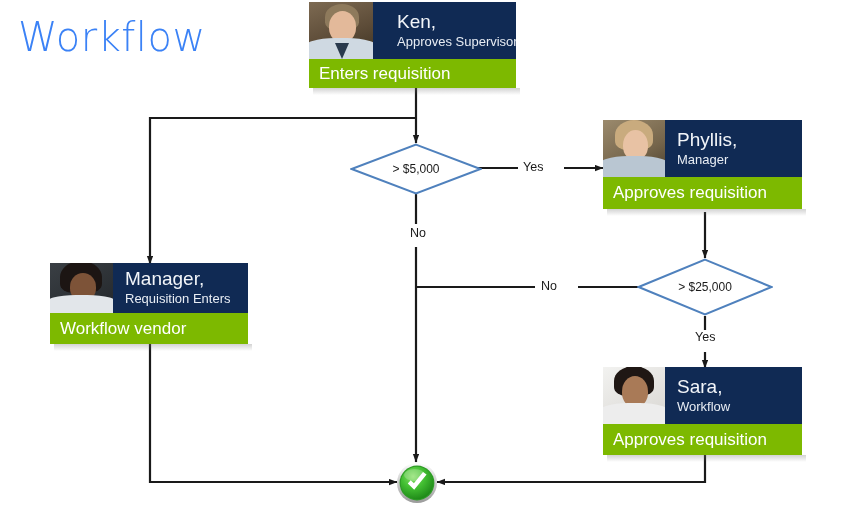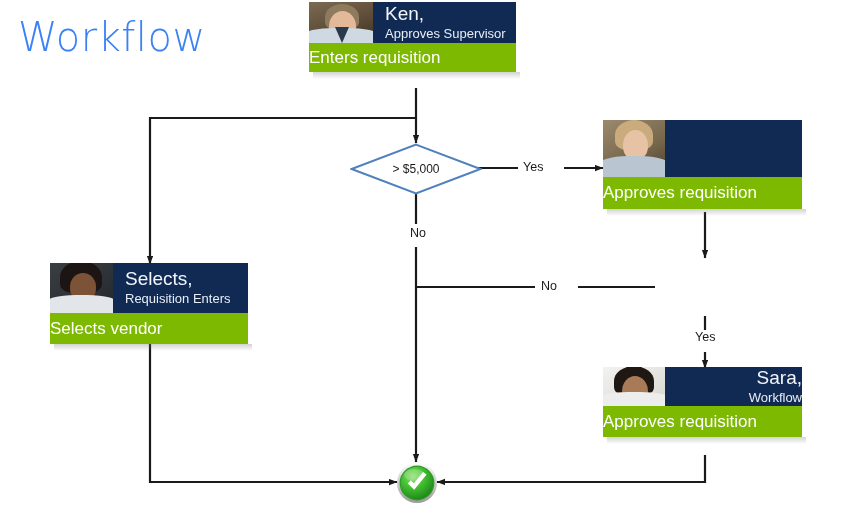--- a/index.html
+++ b/index.html
@@ -97,20 +97,21 @@
     font-weight: 400;
     color: #e8edf4;
     white-space: nowrap;
   }
   .card-action {
     background: #7DB900;
     color: #ffffff;
     font-size: 17px;
     display: flex;
     align-items: center;
+    padding-left: 10px;
     white-space: nowrap;
     position: relative;
   }
   .card-shadow {
     position: absolute;
     left: 4px;
     right: -4px;
     height: 7px;
     background: linear-gradient(to bottom, rgba(120,120,120,0.33), rgba(120,120,120,0));
     pointer-events: none;
@@ -193,21 +194,21 @@
 
     <path d="M705,316 L705,330" stroke="#1a1a1a" stroke-width="2.2" fill="none"></path>
     <path d="M705,352 L705,368" stroke="#1a1a1a" stroke-width="2.2" fill="none" marker-end="url(#arrow)"></path>
 
     <path d="M150,340 L150,482 L397,482" stroke="#1a1a1a" stroke-width="2.2" fill="none" marker-end="url(#arrow)"></path>
 
     <path d="M705,455 L705,482 L437,482" stroke="#1a1a1a" stroke-width="2.2" fill="none" marker-end="url(#arrow)"></path>
   </svg>
 
   <div class="person-card" style="left:309px; top:2px; width:207px;">
-    <div class="card-header" style="height:41px;">
+    <div class="card-header" style="height:57px;gap:12px;">
       <div class="card-photo" style="width:64px;">
         <div class="ph-sky" style="background:linear-gradient(160deg,#7d6a52 0%,#5d4c38 55%,#3d3222 100%);"></div>
         <div class="ph-hair" style="left:16px; top:2px; width:34px; height:26px; background:#8e7a5c;"></div>
         <div class="ph-face" style="left:20px; top:9px; width:27px; height:31px; background:#e3b99a;"></div>
         <div class="ph-body" style="background:#cfd9e2;"></div>
         <div class="ph-collar" style="left:26px; bottom:0; border-left:7px solid transparent; border-right:7px solid transparent; border-top:16px solid #2a3a4d;"></div>
       </div>
       <div class="card-names">
         <div class="card-name">Ken,</div>
         <div class="card-role">Approves Supervisor</div>
@@ -218,44 +219,48 @@
   </div>
 
   <div class="person-card" style="left:603px; top:120px; width:199px;">
     <div class="card-header" style="height:57px;">
       <div class="card-photo" style="width:62px;">
         <div class="ph-sky" style="background:linear-gradient(150deg,#9b8a6d 0%,#75654b 60%,#4a3f2e 100%);"></div>
         <div class="ph-hair" style="left:12px; top:0px; width:38px; height:30px; background:#c9ab7e;"></div>
         <div class="ph-face" style="left:20px; top:10px; width:25px; height:30px; background:#e8c2a4;"></div>
         <div class="ph-body" style="background:#b9c6d2;"></div>
       </div>
+      <div class="card-names">
+        <div class="card-name">Phyllis,</div>
+        <div class="card-role">Manager</div>
+      </div>
     </div>
     <div class="card-action" style="height:32px;">Approves requisition</div>
     <div class="card-shadow"></div>
   </div>
 
   <div class="person-card" style="left:50px; top:263px; width:198px;">
     <div class="card-header" style="height:50px;">
       <div class="card-photo" style="width:63px;">
         <div class="ph-sky" style="background:linear-gradient(150deg,#3a3f44 0%,#23272b 100%);"></div>
         <div class="ph-hair" style="left:10px; top:-2px; width:42px; height:32px; background:#1c1513;"></div>
         <div class="ph-face" style="left:20px; top:10px; width:26px; height:28px; background:#7d5338;"></div>
         <div class="ph-body" style="background:#e2e6ea;"></div>
       </div>
       <div class="card-names">
-        <div class="card-name">Selects,</div>
+        <div class="card-name">Manager,</div>
         <div class="card-role">Requisition Enters</div>
       </div>
     </div>
-    <div class="card-action" style="height:31px;">Selects vendor</div>
+    <div class="card-action" style="height:31px;">Workflow vendor</div>
     <div class="card-shadow"></div>
   </div>
 
   <div class="person-card" style="left:603px; top:367px; width:199px;">
-    <div class="card-header" style="height:39px;text-align:right;">
+    <div class="card-header" style="height:57px;">
       <div class="card-photo" style="width:62px;">
         <div class="ph-sky" style="background:linear-gradient(150deg,#f2f2f0 0%,#d8d6d2 100%);"></div>
         <div class="ph-hair" style="left:11px; top:-1px; width:40px; height:30px; background:#1f1714;"></div>
         <div class="ph-face" style="left:19px; top:9px; width:26px; height:31px; background:#a97a57;"></div>
         <div class="ph-body" style="background:#ededed;"></div>
       </div>
       <div class="card-names">
         <div class="card-name">Sara,</div>
         <div class="card-role">Workflow</div>
       </div>
@@ -264,20 +269,26 @@
     <div class="card-shadow"></div>
   </div>
 
   <div class="diamond-wrap" style="left:350px; top:143px; width:132px; height:52px;">
     <svg width="132" height="52" viewBox="0 0 132 52" xmlns="http://www.w3.org/2000/svg">
       <polygon points="66,1.6 130.4,26 66,50.4 1.6,26" fill="#ffffff" stroke="#4F81BD" stroke-width="2"></polygon>
     </svg>
     <div class="diamond-label">&gt; $5,000</div>
   </div>
 
+  <div class="diamond-wrap" style="left:637px; top:258px; width:136px; height:58px;">
+    <svg width="136" height="58" viewBox="0 0 136 58" xmlns="http://www.w3.org/2000/svg">
+      <polygon points="68,1.6 134.4,29 68,56.4 1.6,29" fill="#ffffff" stroke="#4F81BD" stroke-width="2"></polygon>
+    </svg>
+    <div class="diamond-label">&gt; $25,000</div>
+  </div>
 
   <div class="edge-label" style="left:518px; top:160px;">Yes</div>
 
   <div class="edge-label" style="left:405px; top:226px;">No</div>
 
   <div class="edge-label" style="left:536px; top:279px;">No</div>
 
   <div class="edge-label" style="left:690px; top:330px;">Yes</div>
 
   <div id="end-node" style="left:396px; top:462px; width:42px; height:42px;">

